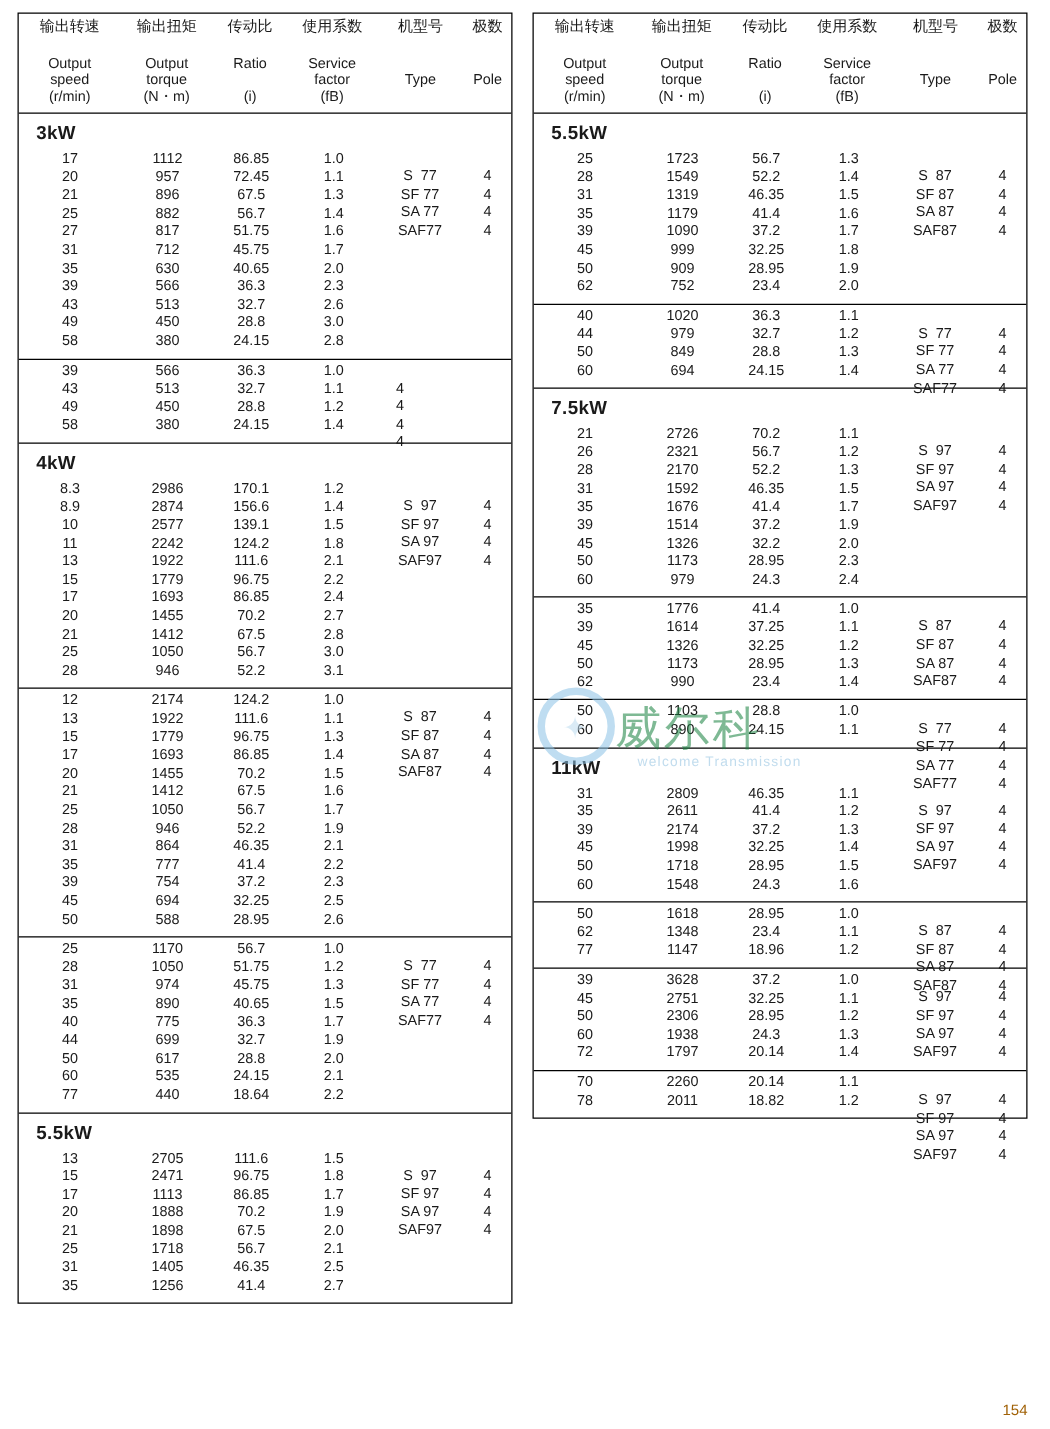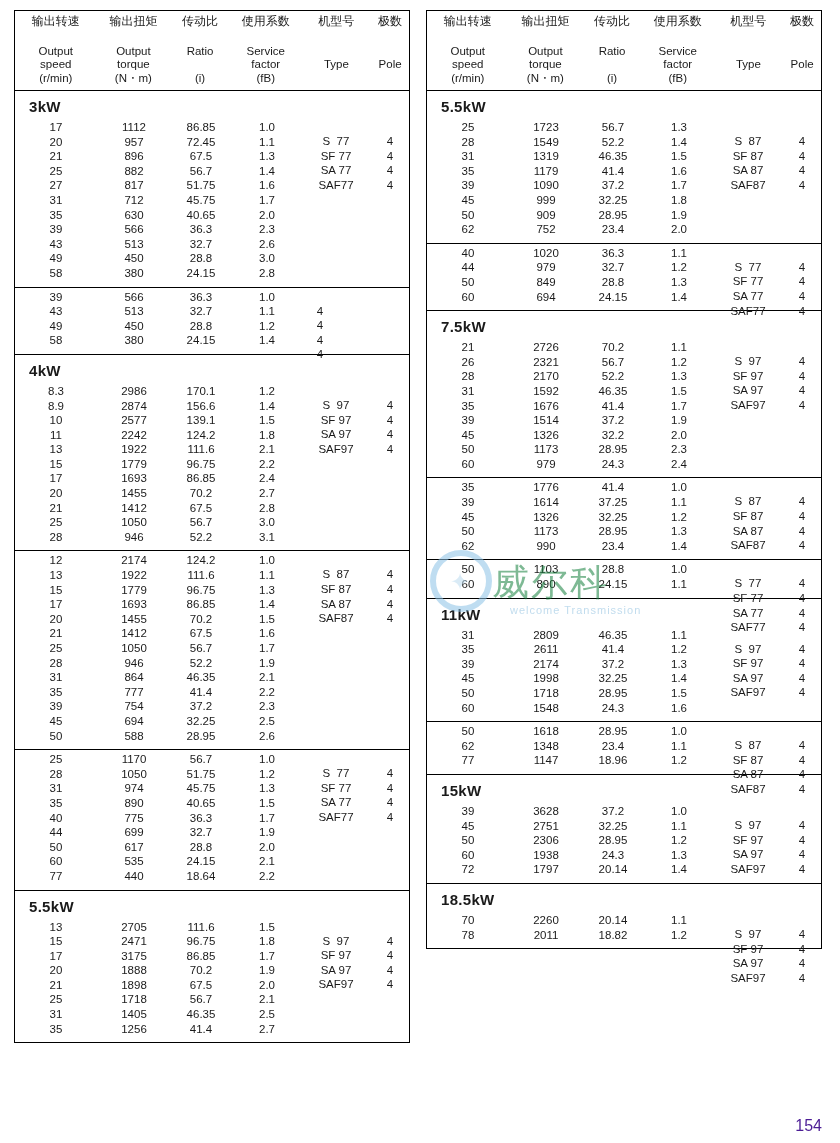--- a/index.html
+++ b/index.html
@@ -151,22 +151,22 @@
     position: absolute;
     left: 20px;
     top: 20px;
     font-size: 24px;
     color: #bcdcf0;
   }
   .page-no {
     position: absolute;
     right: 18px;
     bottom: 8px;
-    font-size: 16px;
-    color: #4c1d95;
+    font-size: 12px;
+    color: #a16207;
     text-align: center;
   }
 </style>
 </head>
 <body>
 
 <div id="page">
 
   <div class="columns">
 
@@ -592,21 +592,21 @@
                 <div class="c-sf">1.5</div>
               </div>
               <div class="row">
                 <div class="c-speed">15</div>
                 <div class="c-torque">2471</div>
                 <div class="c-ratio">96.75</div>
                 <div class="c-sf">1.8</div>
               </div>
               <div class="row">
                 <div class="c-speed">17</div>
-                <div class="c-torque">3175</div>
+                <div class="c-torque">1113</div>
                 <div class="c-ratio">86.85</div>
                 <div class="c-sf">1.7</div>
               </div>
               <div class="row">
                 <div class="c-speed">20</div>
                 <div class="c-torque">1888</div>
                 <div class="c-ratio">70.2</div>
                 <div class="c-sf">1.9</div>
               </div>
               <div class="row">
@@ -1035,21 +1035,20 @@
                 <div class="plist">
                   <div>4</div>
                   <div>4</div>
                   <div>4</div>
                   <div>4</div>
                 </div>
               </div>
             </div>
           </div>
           <div class="group">
-            <div class="kw">15kW</div>
             <div class="rows">
               <div class="row">
                 <div class="c-speed">39</div>
                 <div class="c-torque">3628</div>
                 <div class="c-ratio">37.2</div>
                 <div class="c-sf">1.0</div>
               </div>
               <div class="row">
                 <div class="c-speed">45</div>
                 <div class="c-torque">2751</div>
@@ -1084,21 +1083,20 @@
                 <div class="plist">
                   <div>4</div>
                   <div>4</div>
                   <div>4</div>
                   <div>4</div>
                 </div>
               </div>
             </div>
           </div>
           <div class="group nolinefinal">
-            <div class="kw">18.5kW</div>
             <div class="rows">
               <div class="row">
                 <div class="c-speed">70</div>
                 <div class="c-torque">2260</div>
                 <div class="c-ratio">20.14</div>
                 <div class="c-sf">1.1</div>
               </div>
               <div class="row">
                 <div class="c-speed">78</div>
                 <div class="c-torque">2011</div>

